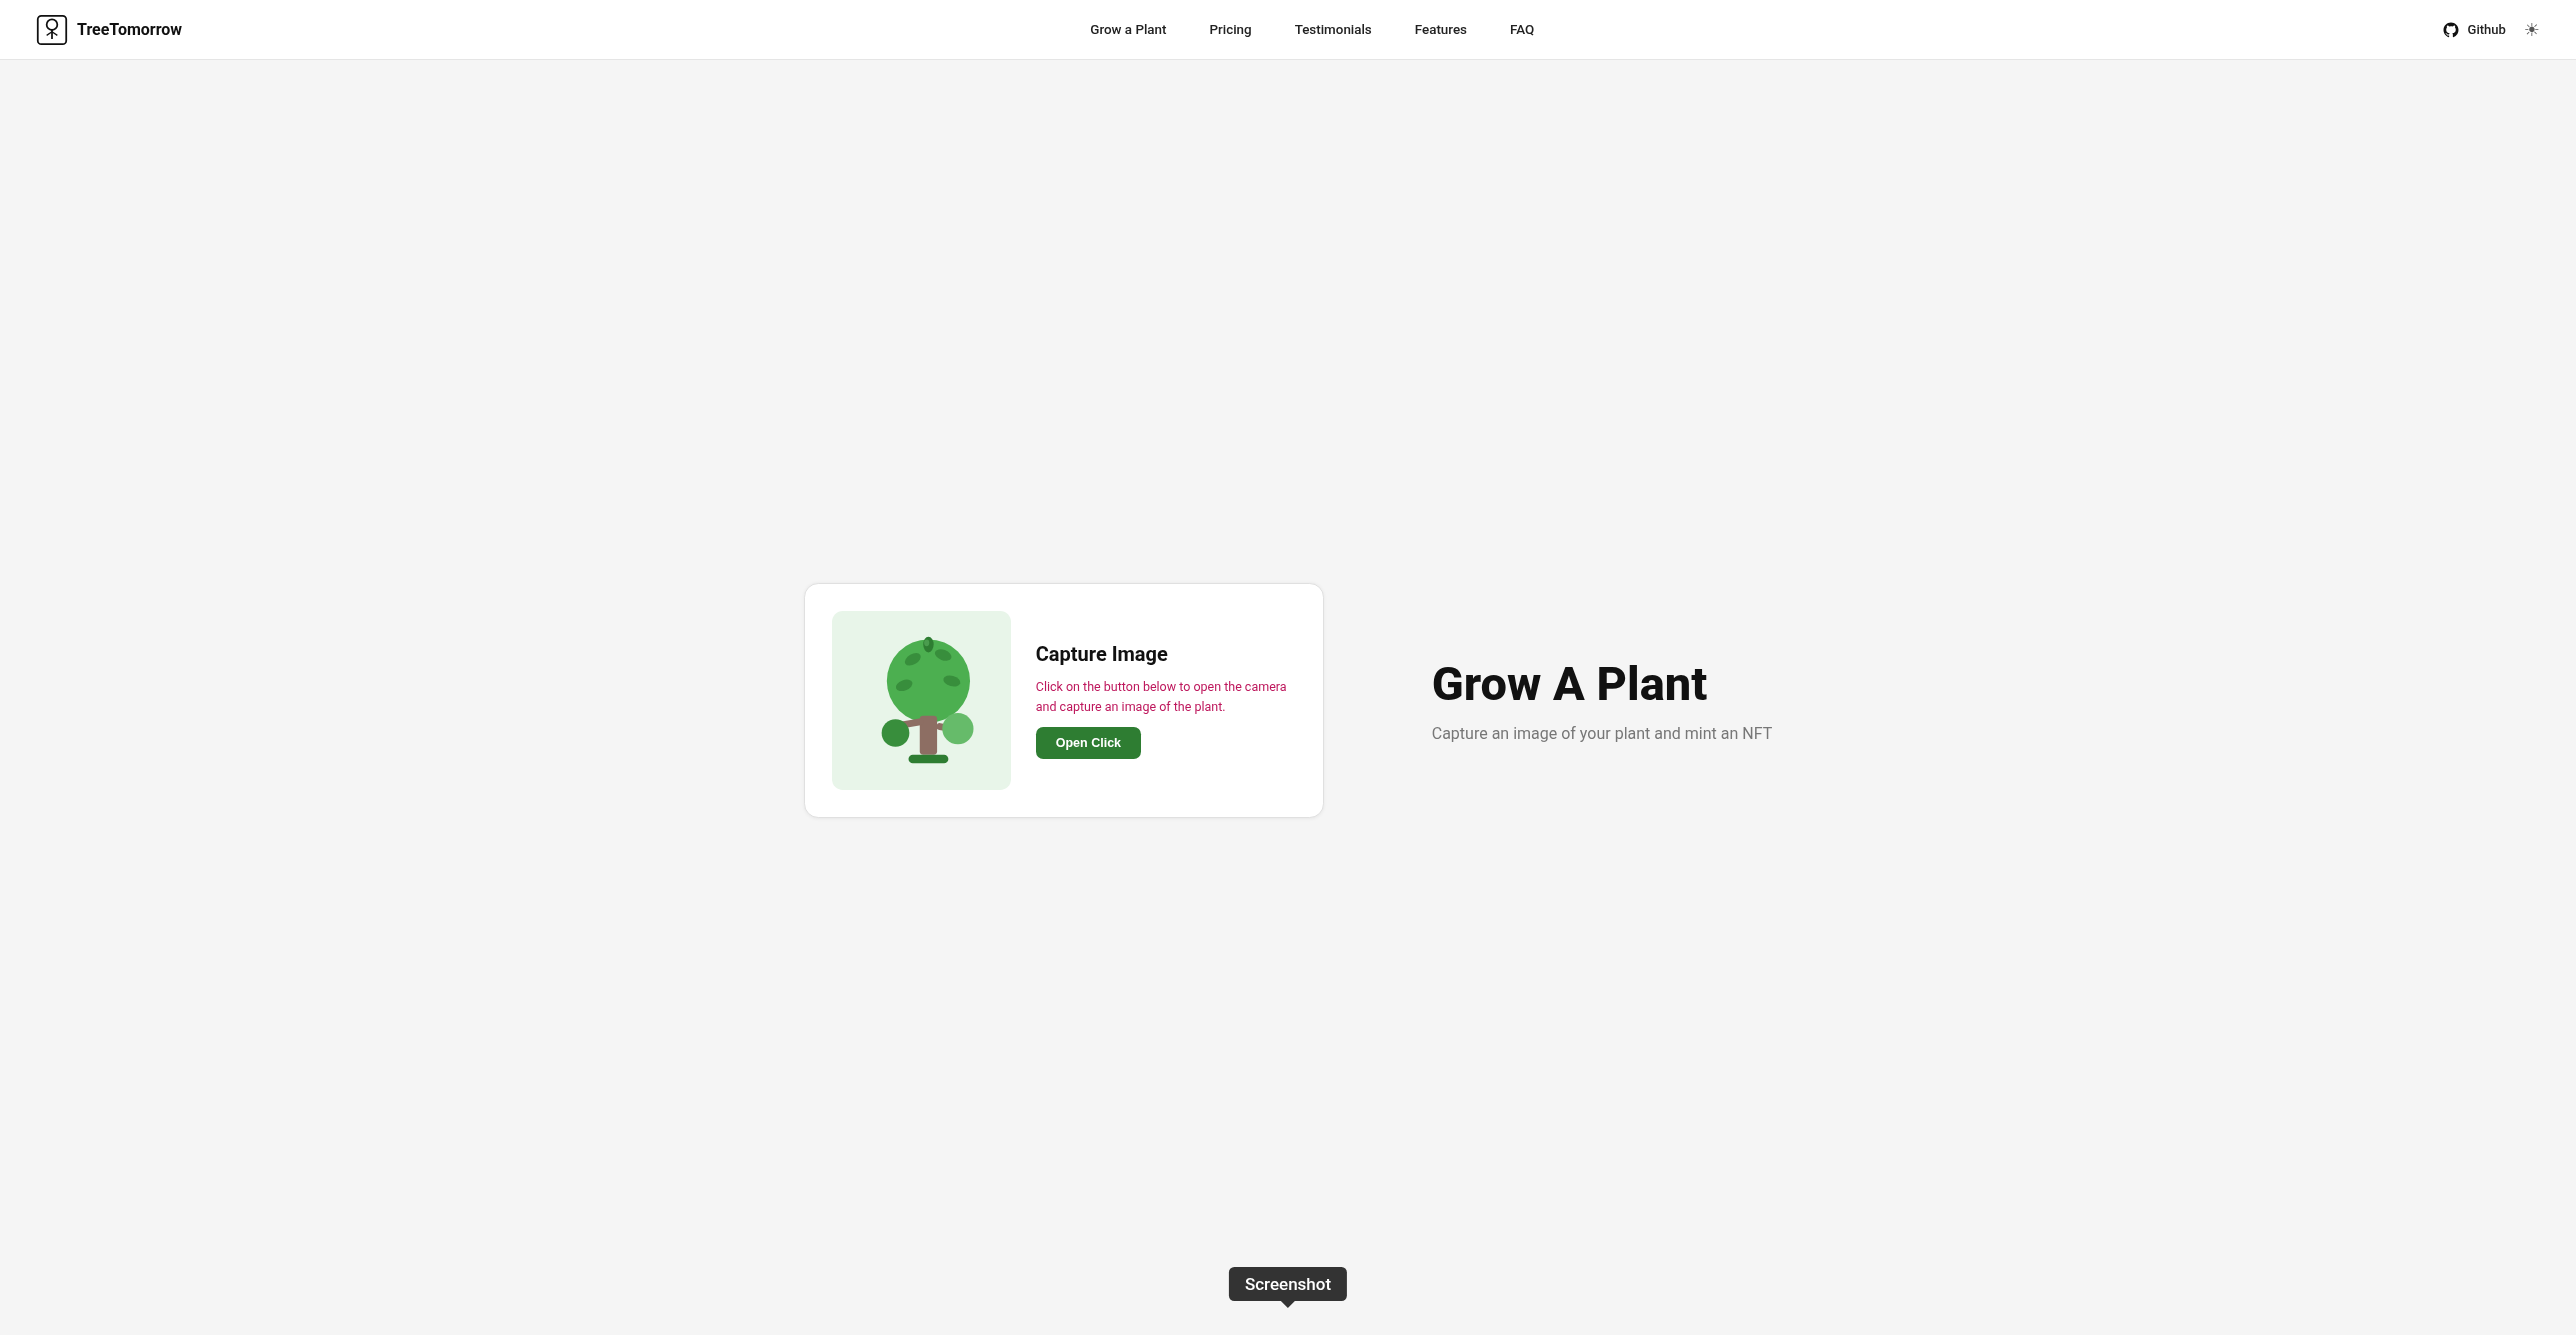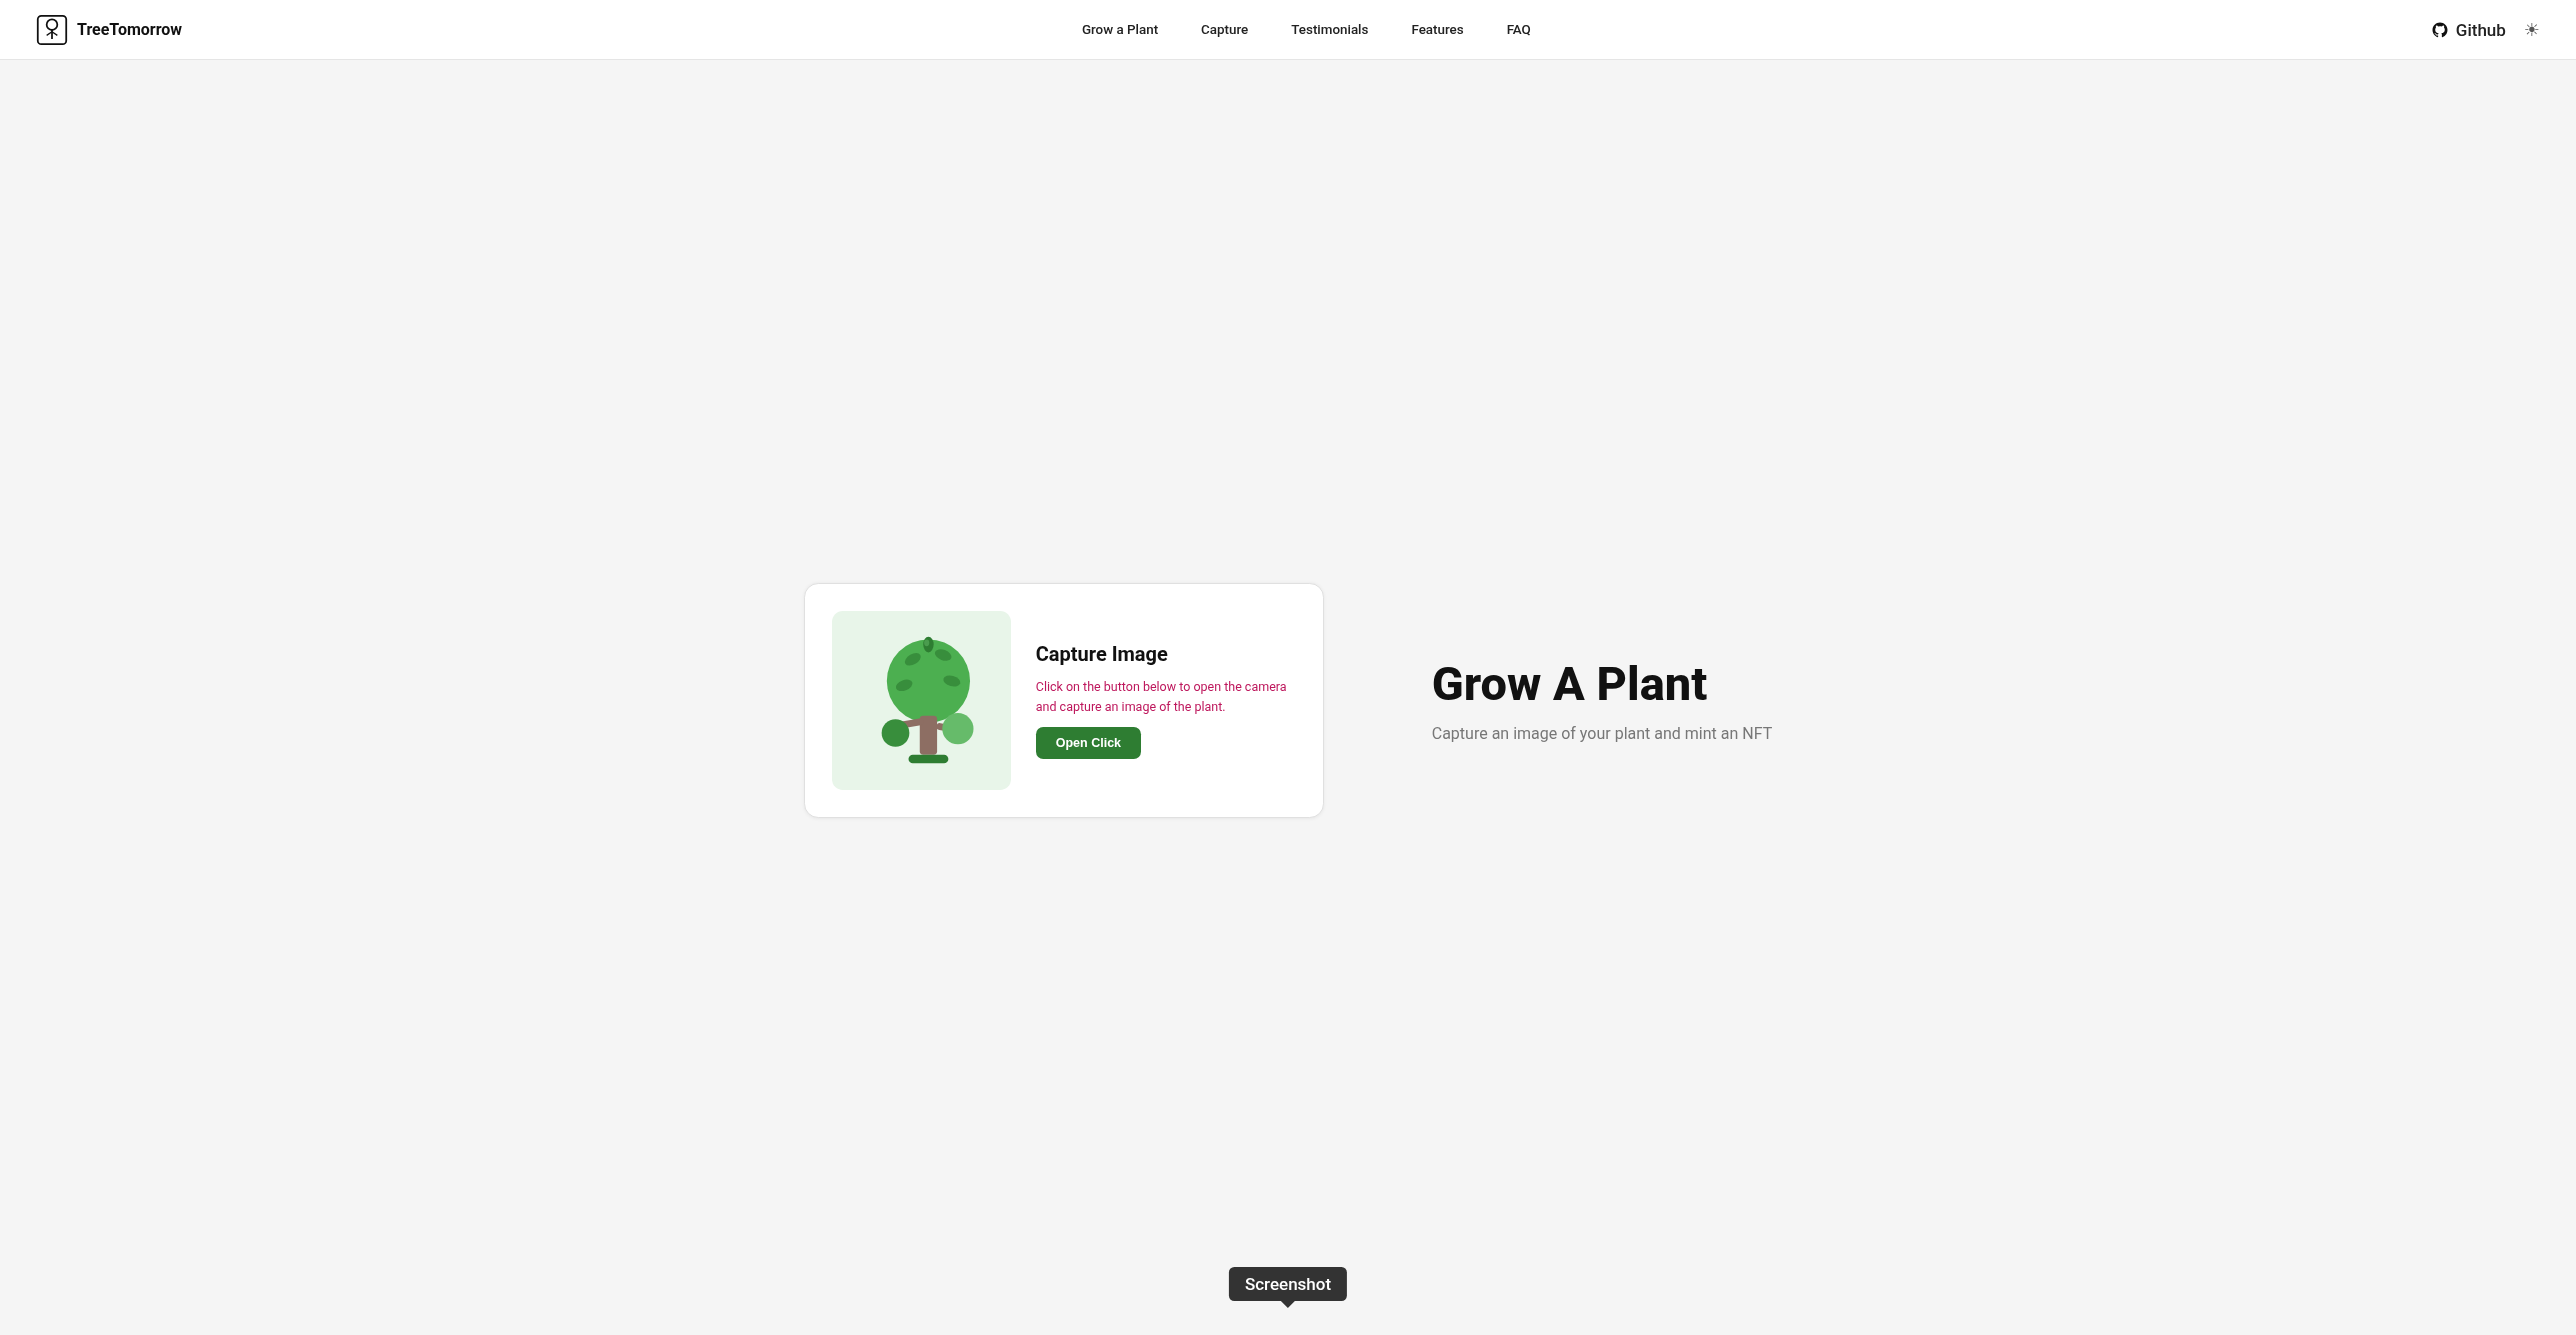--- a/index.html
+++ b/index.html
@@ -62,21 +62,21 @@
     .nav-right {
       display: flex;
       align-items: center;
       gap: 18px;
     }
 
     .github-link {
       display: flex;
       align-items: center;
       gap: 7.2px;
-      font-size: 17px;
+      font-size: 13px;
       font-weight: 500;
       color: #222;
       cursor: pointer;
     }
 
     .theme-toggle {
       cursor: pointer;
       font-size: 18px;
       color: #555;
       background: none;
@@ -220,21 +220,21 @@
         <line x1="18" y1="18" x2="18" y2="28" stroke="#111" stroke-width="2"></line>
         <line x1="12" y1="24" x2="18" y2="20" stroke="#111" stroke-width="1.5"></line>
         <line x1="24" y1="24" x2="18" y2="20" stroke="#111" stroke-width="1.5"></line>
       </svg>
     </div>
     <span class="nav-brand">TreeTomorrow</span>
   </div>
 
   <div class="nav-center">
     <a class="nav-link">Grow a Plant</a>
-    <a class="nav-link">Capture</a>
+    <a class="nav-link">Pricing</a>
     <a class="nav-link">Testimonials</a>
     <a class="nav-link">Features</a>
     <a class="nav-link">FAQ</a>
   </div>
 
   <div class="nav-right">
     <div class="github-link">
       <svg width="18" height="18" viewBox="0 0 24 24" fill="#111" xmlns="http://www.w3.org/2000/svg">
         <path d="M12 2C6.477 2 2 6.484 2 12.017c0 4.425 2.865 8.18 6.839 9.504.5.092.682-.217.682-.483 0-.237-.008-.868-.013-1.703-2.782.605-3.369-1.343-3.369-1.343-.454-1.158-1.11-1.466-1.11-1.466-.908-.62.069-.608.069-.608 1.003.07 1.531 1.032 1.531 1.032.892 1.53 2.341 1.088 2.91.832.092-.647.35-1.088.636-1.338-2.22-.253-4.555-1.113-4.555-4.951 0-1.093.39-1.988 1.029-2.688-.103-.253-.446-1.272.098-2.65 0 0 .84-.27 2.75 1.026A9.564 9.564 0 0112 6.844c.85.004 1.705.115 2.504.337 1.909-1.296 2.747-1.027 2.747-1.027.546 1.379.202 2.398.1 2.651.64.7 1.028 1.595 1.028 2.688 0 3.848-2.339 4.695-4.566 4.943.359.309.678.92.678 1.855 0 1.338-.012 2.419-.012 2.747 0 .268.18.58.688.482A10.019 10.019 0 0022 12.017C22 6.484 17.522 2 12 2z"></path>
       </svg>

